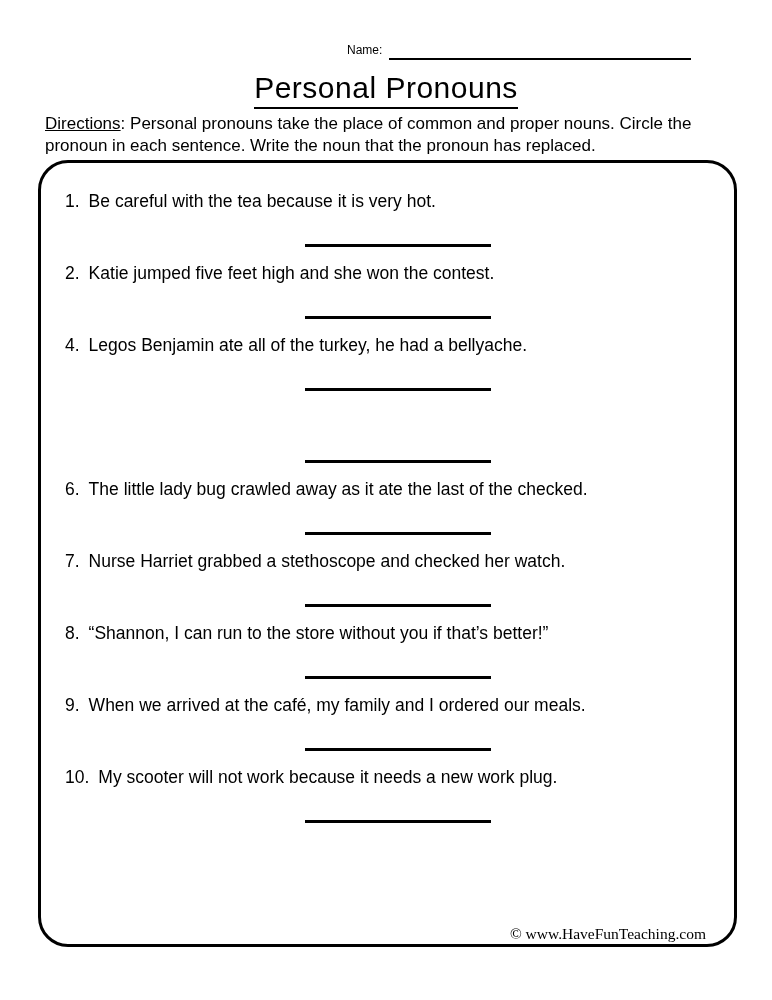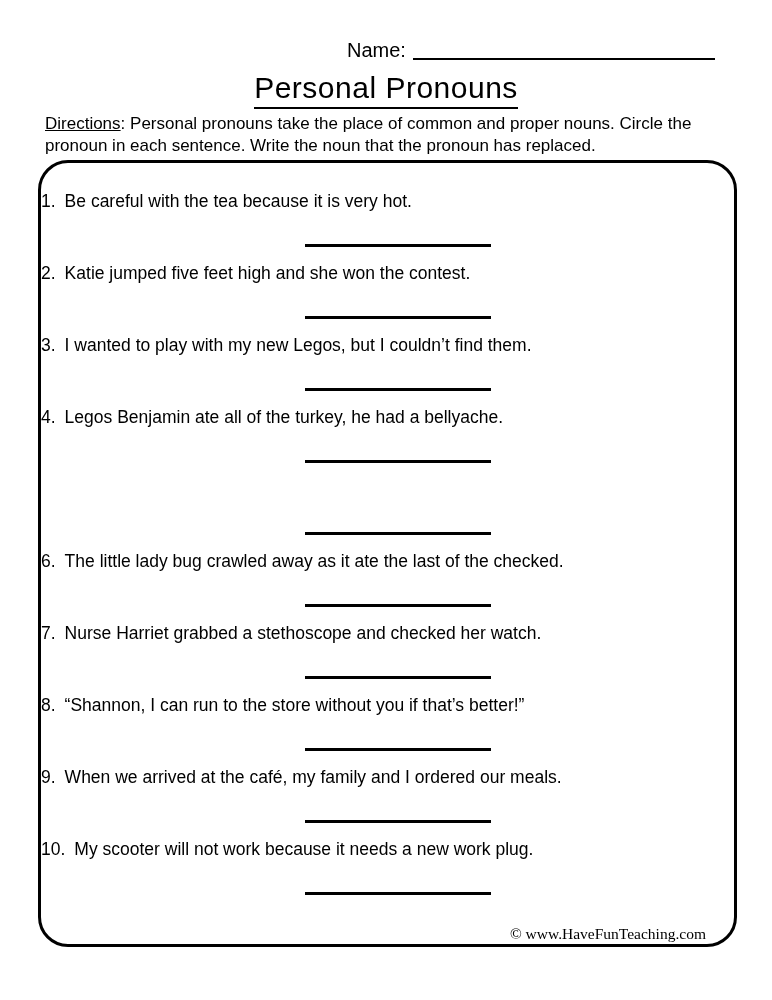--- a/index.html
+++ b/index.html
@@ -20,21 +20,21 @@
   
   .name-row {
     position: absolute;
     top: 40px;
     left: 347px;
     display: flex;
     align-items: flex-end;
     gap: 7px;
   }
   .name-label {
-    font-size: 20px;
+    font-size: 12px;
     line-height: 20px;
   }
   .name-line {
     display: inline-block;
     width: 302px;
     height: 18px;
     border-bottom: 2px solid #000000;
   }
 
   
@@ -79,20 +79,21 @@
     border-radius: 30px;
     padding-top: 27px;
     box-sizing: content-box;
   }
 
   .item {
     position: relative;
     height: 72px;
   }
   .sentence-row {
+    padding-left: 24px;
     padding-right: 14px;
     font-size: 17.5px;
     line-height: 23px;
     white-space: nowrap;
   }
   .num {
     display: inline-block;
     margin-right: 9px;
   }
   .answer-line {
@@ -140,26 +141,20 @@
       <div class="answer-line"></div>
     </div>
 
     <div class="item">
       <div class="sentence-row">
         <span class="num">2.</span><span>Katie jumped five feet high and she won the contest.</span>
       </div>
       <div class="answer-line"></div>
     </div>
 
-    <div class="item">
-      <div class="sentence-row">
-        <span class="num">3.</span><span>I wanted to play with my new Legos, but I couldn’t find them.</span>
-      </div>
-      <div class="answer-line"></div>
-    </div>
 
     <div class="item">
       <div class="sentence-row">
         <span class="num">4.</span><span>Legos Benjamin ate all of the turkey, he had a bellyache.</span>
       </div>
       <div class="answer-line"></div>
     </div>
 
     <div class="item">
       <div class="answer-line"></div>

